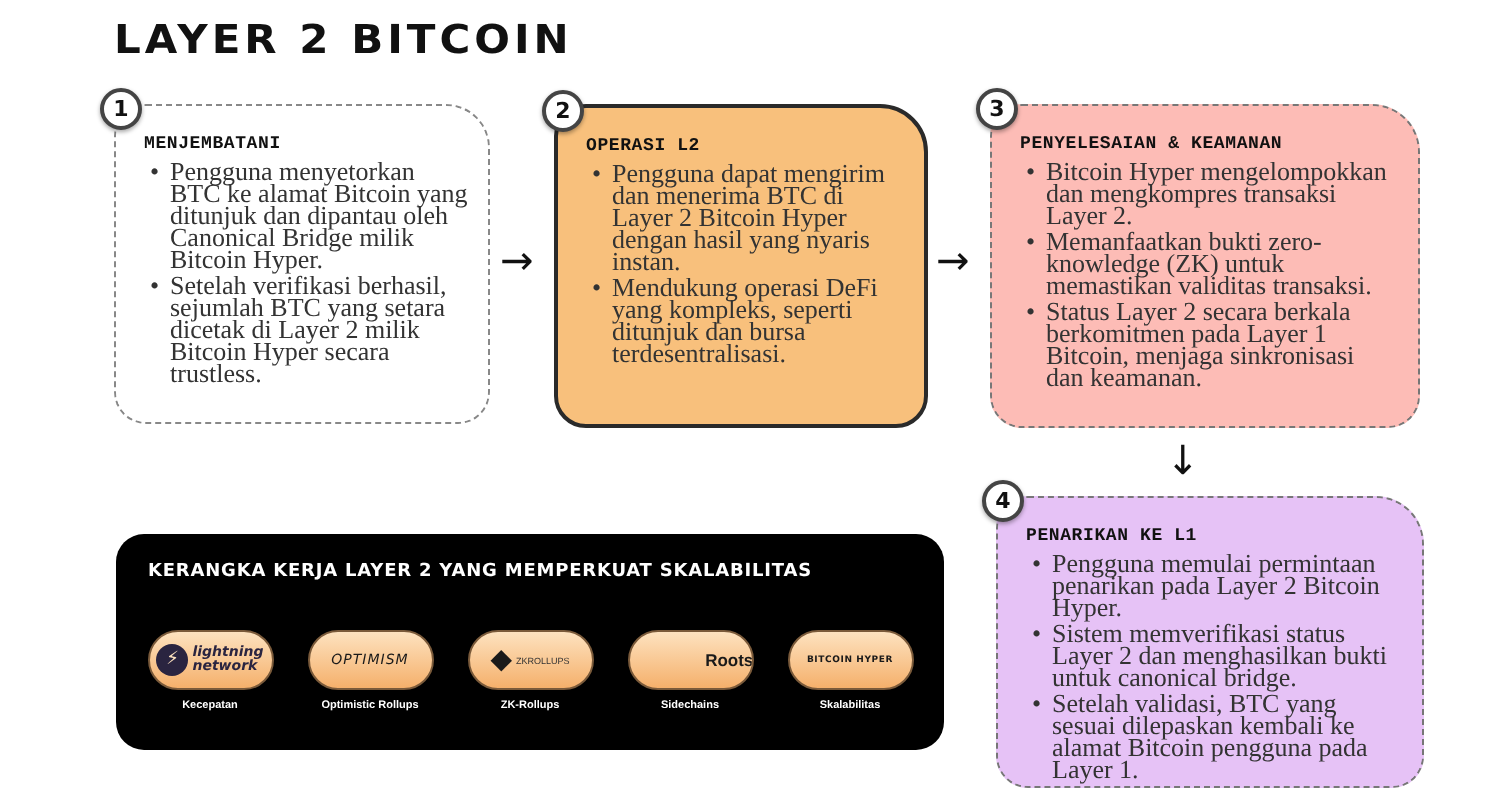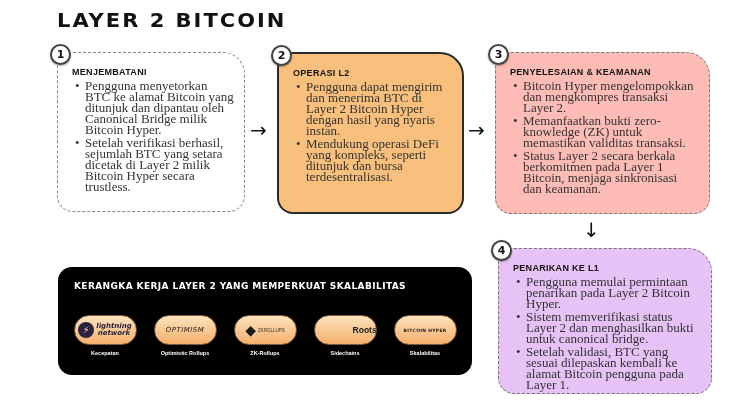--- a/index.html
+++ b/index.html
@@ -25,21 +25,21 @@
   .badge {
     position: absolute; left: -8px; top: -9px;
     width: 21px; height: 21px; border-radius: 50%;
     background: #fff; border: 2px solid #444;
     box-shadow: 0 1px 2px rgba(0,0,0,0.35);
     font-family: "DejaVu Sans", sans-serif; font-weight: bold; font-size: 11px;
     display: flex; align-items: center; justify-content: center; color: #111;
   }
 
   .card h3 {
-    font-family: Liberation Sans, sans-serif; font-weight: bold;
+    font-family: Liberation Mono, monospace; font-weight: bold;
     font-size: 9px; letter-spacing: 0.3px; text-transform: uppercase;
     color: #111; line-height: 10px; margin-bottom: 3px;
   }
   .card ul { list-style: none; }
   .card li {
     position: relative; padding-left: 13px;
     font-family: Liberation Serif, serif; font-size: 13px;
     line-height: 11px; color: #333; margin-bottom: 2px;
   }
   .card li::before {
@@ -61,21 +61,21 @@
   }
   .logos { position: absolute; left: 14px; top: 48px; right: 14px; display: flex; justify-content: space-between; }
   .logo-item { width: 66px; display: flex; flex-direction: column; align-items: center; }
   .pill {
     width: 63px; height: 30px; border-radius: 15px;
     background: linear-gradient(180deg, #fde2bf 0%, #f5b06b 100%);
     border: 1px solid #7a5a3a;
     display: flex; align-items: center; justify-content: center; gap: 2px;
     color: #1e1b2e; overflow: hidden;
   }
-  .pill .lt { font-family: "DejaVu Sans", sans-serif; font-style: italic; font-weight: bold; font-size: 7px; line-height: 7px; color: #2a2440; text-align: center; }
+  .pill .lt { font-family: "DejaVu Sans", sans-serif; font-style: italic; font-weight: bold; font-size: 7px; line-height: 7px; color: #2a2440; }
   .pill .op { font-family: "DejaVu Sans", sans-serif; font-style: italic; font-weight: normal; font-size: 7px; color: #1a1a1a; letter-spacing: 0.5px; }
   .pill .rs { font-family: "Liberation Sans", sans-serif; font-weight: bold; font-size: 8.5px; color: #1a1a1a; margin-left: 48px; }
   .pill .bh { font-family: "DejaVu Sans", sans-serif; font-weight: bold; font-size: 4.5px; color: #1a1a1a; letter-spacing: 0.3px; }
   .pill .zk { font-family: "Liberation Sans", sans-serif; font-size: 4.5px; color: #333; }
   .logo-label {
     margin-top: 5px; font-family: "Liberation Sans", sans-serif; font-weight: bold;
     font-size: 5.5px; color: #fff; text-align: center;
   }
   .bolt {
     width: 16px; height: 16px; border-radius: 50%; background: #2a2440;

